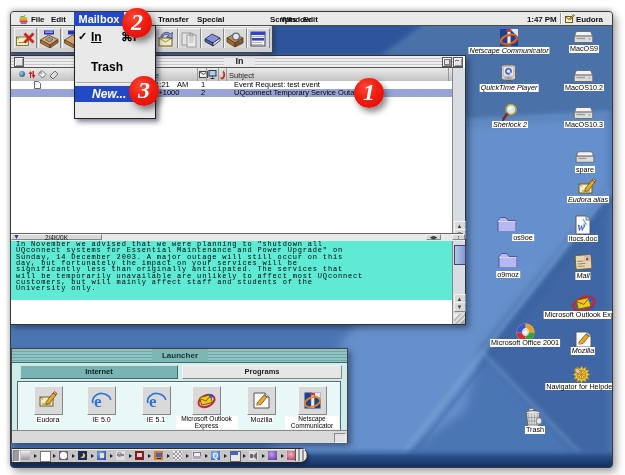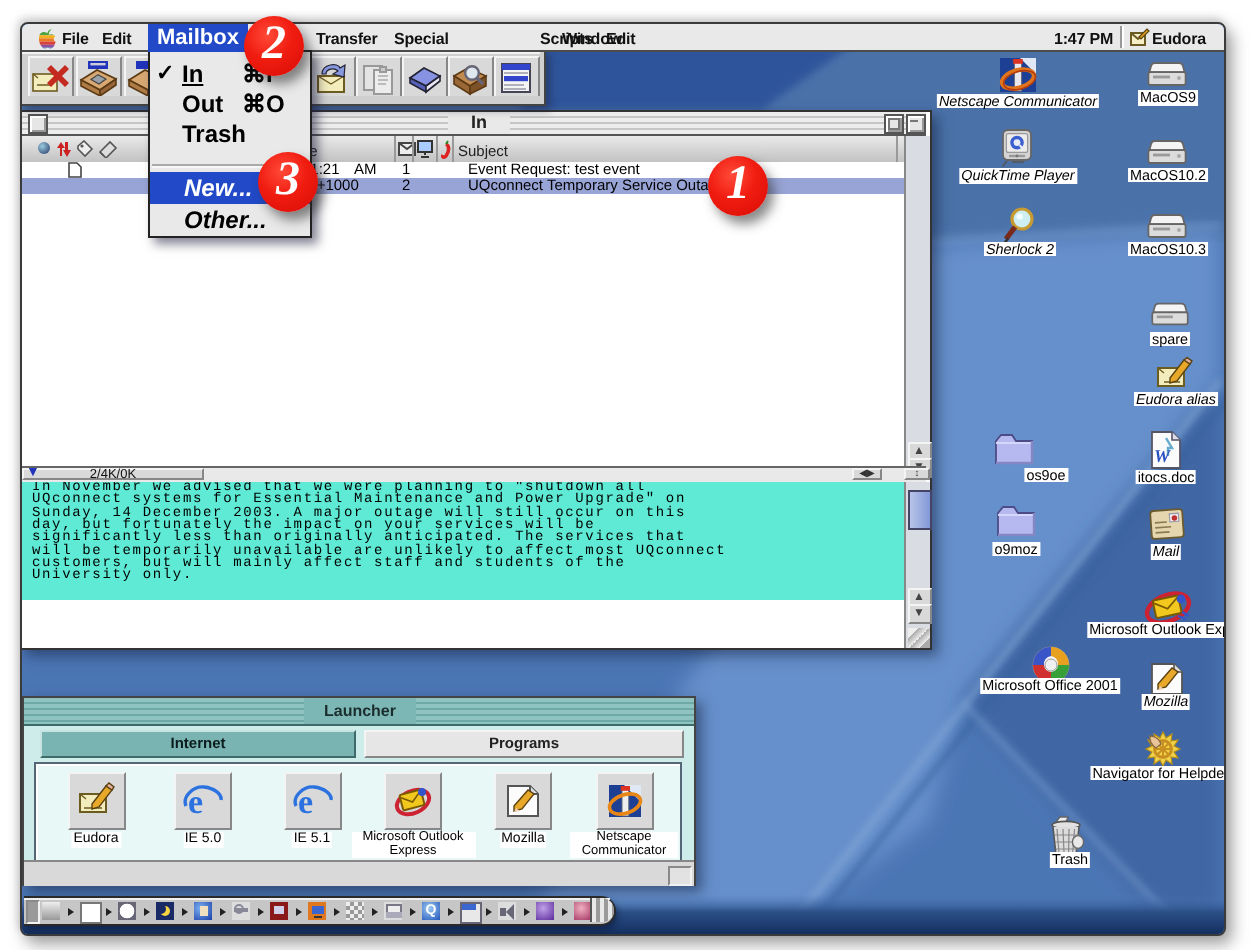--- a/index.html
+++ b/index.html
@@ -550,33 +550,26 @@
         </svg>
     <span class="mi" style="left:565px;">Eudora</span>
   </div>
 
   <div id="mbmenu" class="abs" style="left:63px;top:13px;width:80px;height:92px;background:#e9e9e9;border:1px solid #222;box-shadow:3px 3px 5px rgba(30,30,60,.55);z-index:50;font-weight:bold;font-size:12px;color:#000;">
     <div class="abs" style="left:0;top:3px;width:80px;height:15px;">
       <span class="abs" style="left:3px;top:1px;font-size:11px;">✓</span>
       <span class="abs" style="left:16px;top:1px;text-decoration:underline;">In</span>
       <span class="abs" style="left:46px;top:1px;">⌘I</span>
     </div>
-    <div class="abs" style="left:0;top:18px;width:80px;height:15px;">
-      <span class="abs" style="left:16px;top:1px;">Out</span>
-      <span class="abs" style="left:46px;top:1px;">⌘O</span>
-    </div>
     <div class="abs" style="left:0;top:33px;width:80px;height:15px;">
       <span class="abs" style="left:16px;top:1px;">Trash</span>
     </div>
     <div class="abs" style="left:1px;top:56px;width:78px;height:1px;background:#aaa;border-bottom:1px solid #f8f8f8;"></div>
     <div class="abs" style="left:0;top:60px;width:80px;height:16px;background:#2149c8;color:#fff;font-style:italic;">
       <span class="abs" style="left:17px;top:1px;">New...</span>
-    </div>
-    <div class="abs" style="left:0;top:76px;width:80px;height:15px;font-style:italic;">
-      <span class="abs" style="left:17px;top:1px;">Other...</span>
     </div>
   </div>
   <div id="mbtitle" class="abs" style="left:63px;top:0px;width:50px;height:14px;background:#2149c8;z-index:51;color:#fff;font-weight:bold;font-size:11px;line-height:14px;text-align:center;">Mailbox</div>
  </div>
 
  <div class="rc" style="left:122px;top:8px;">2</div>
  <div class="rc" style="left:129px;top:76px;">3</div>
  <div class="rc" style="left:354px;top:78px;">1</div>
 </div>
 

